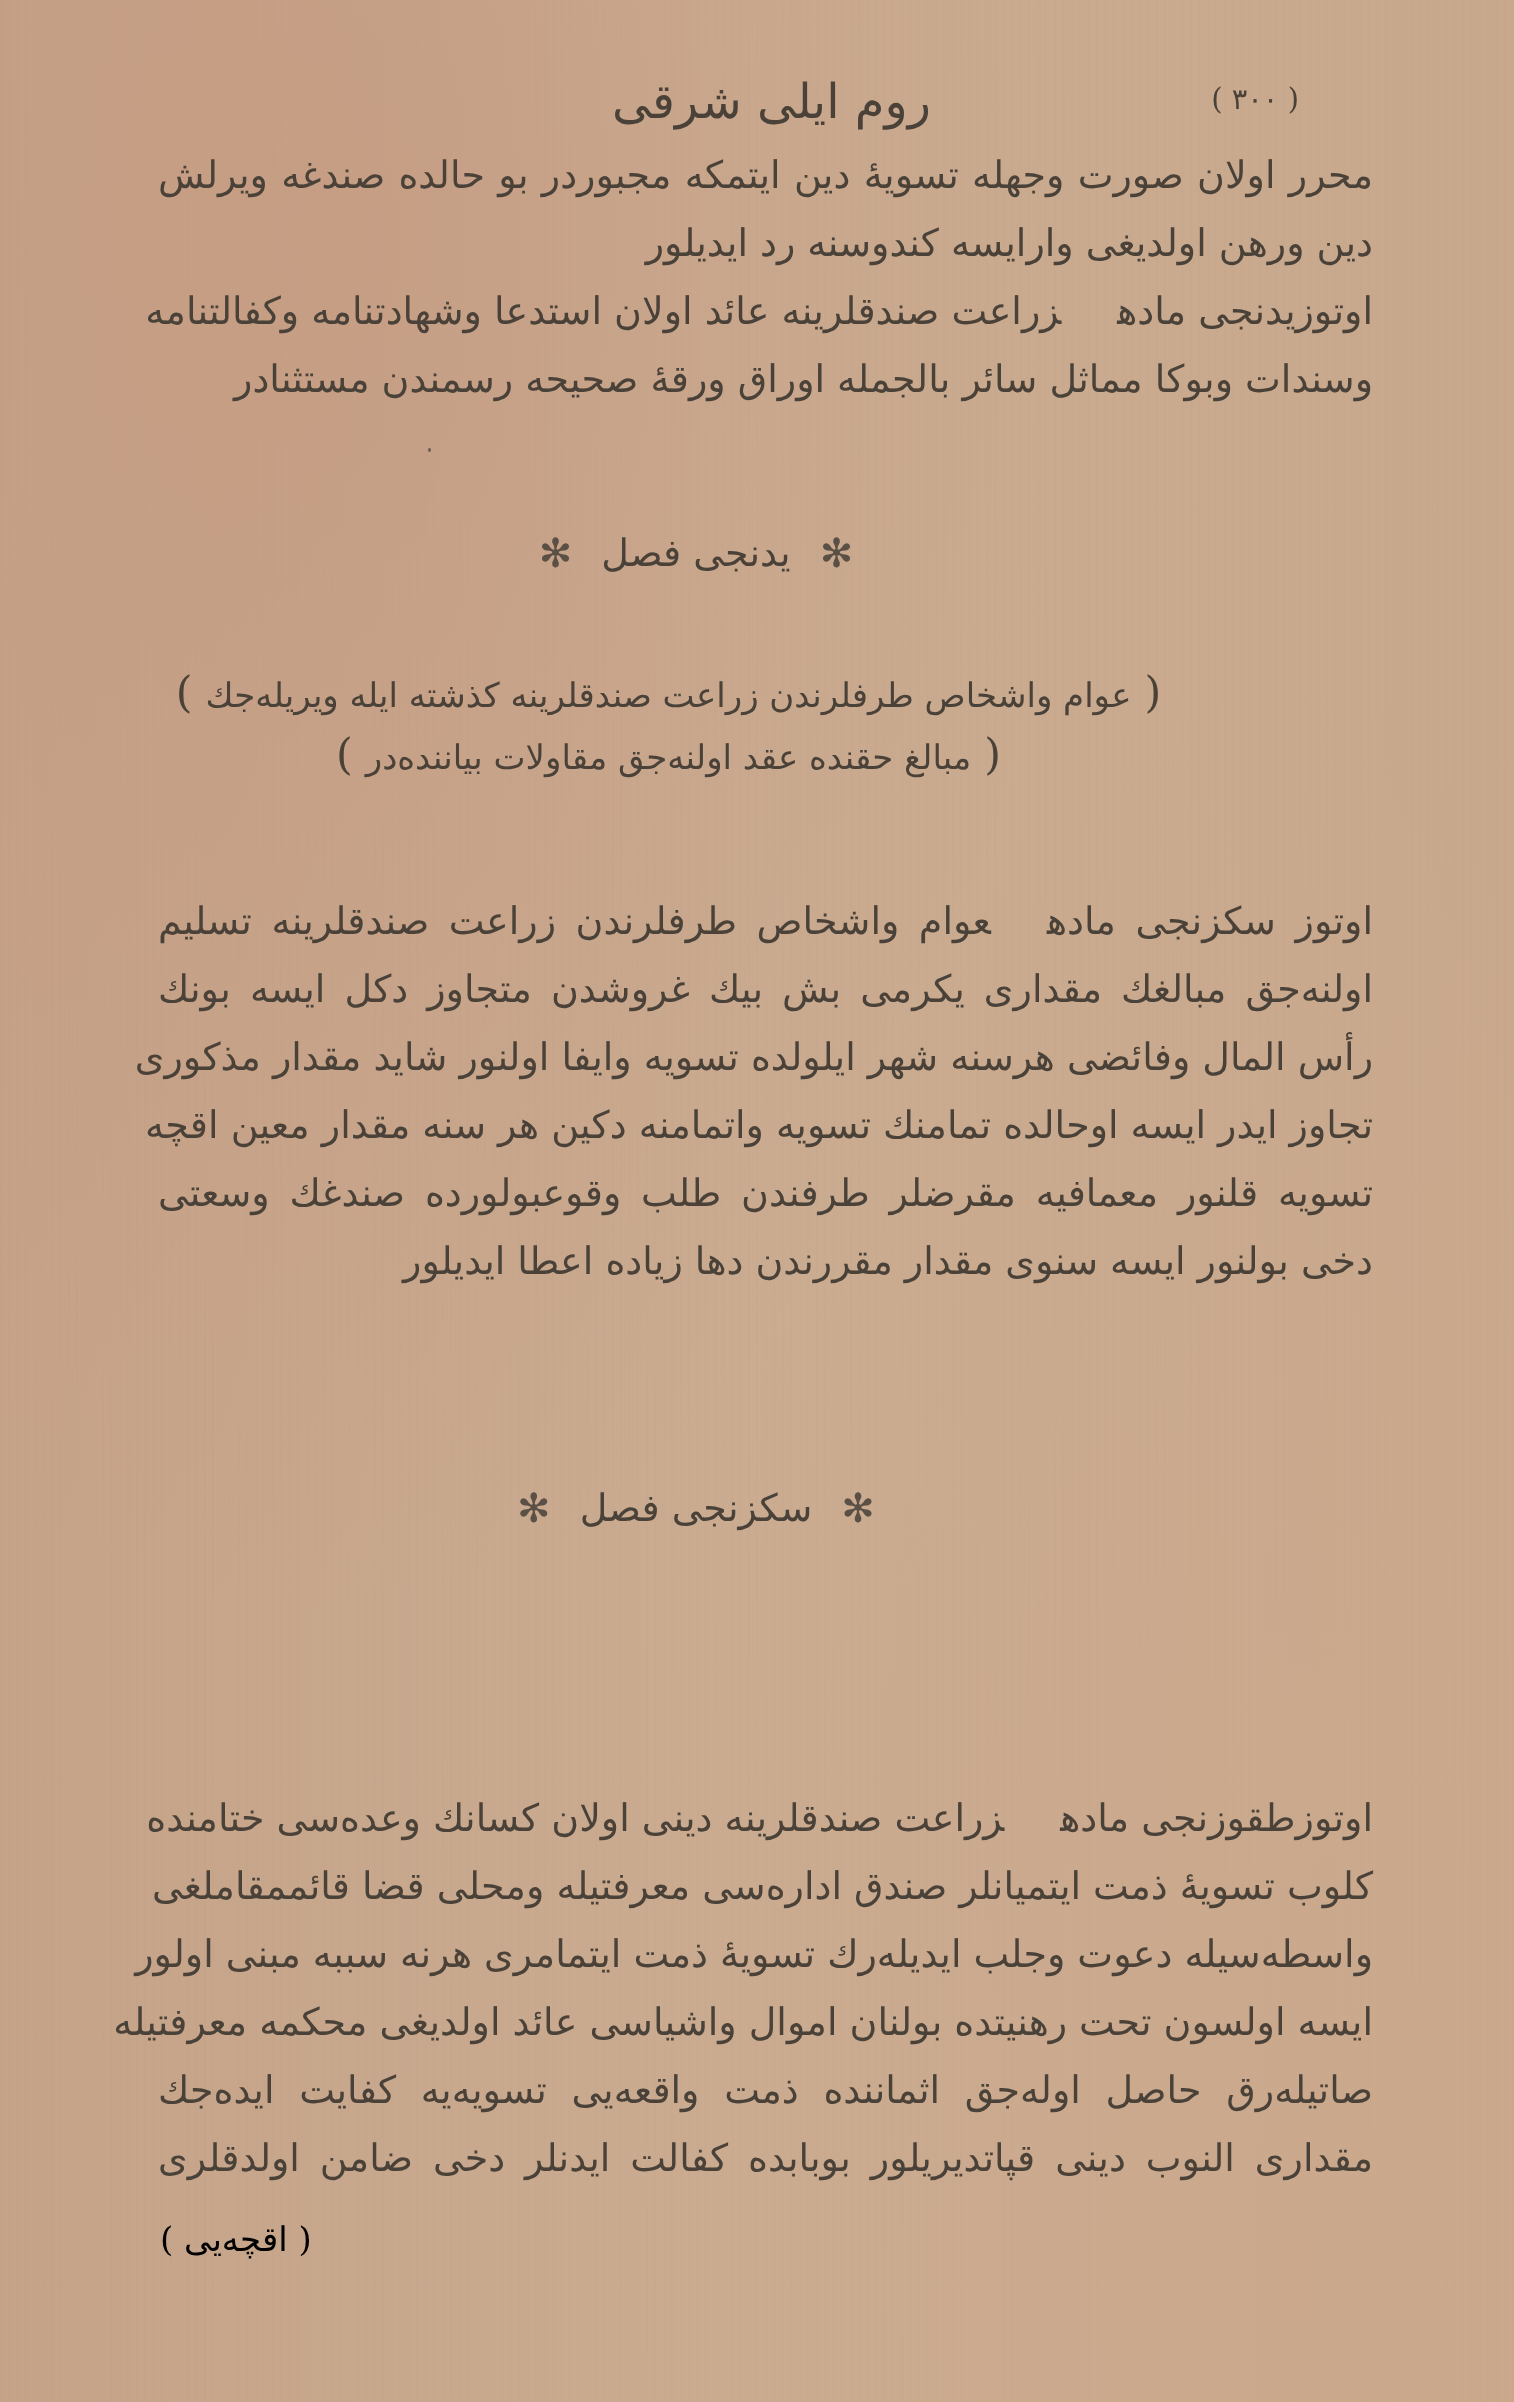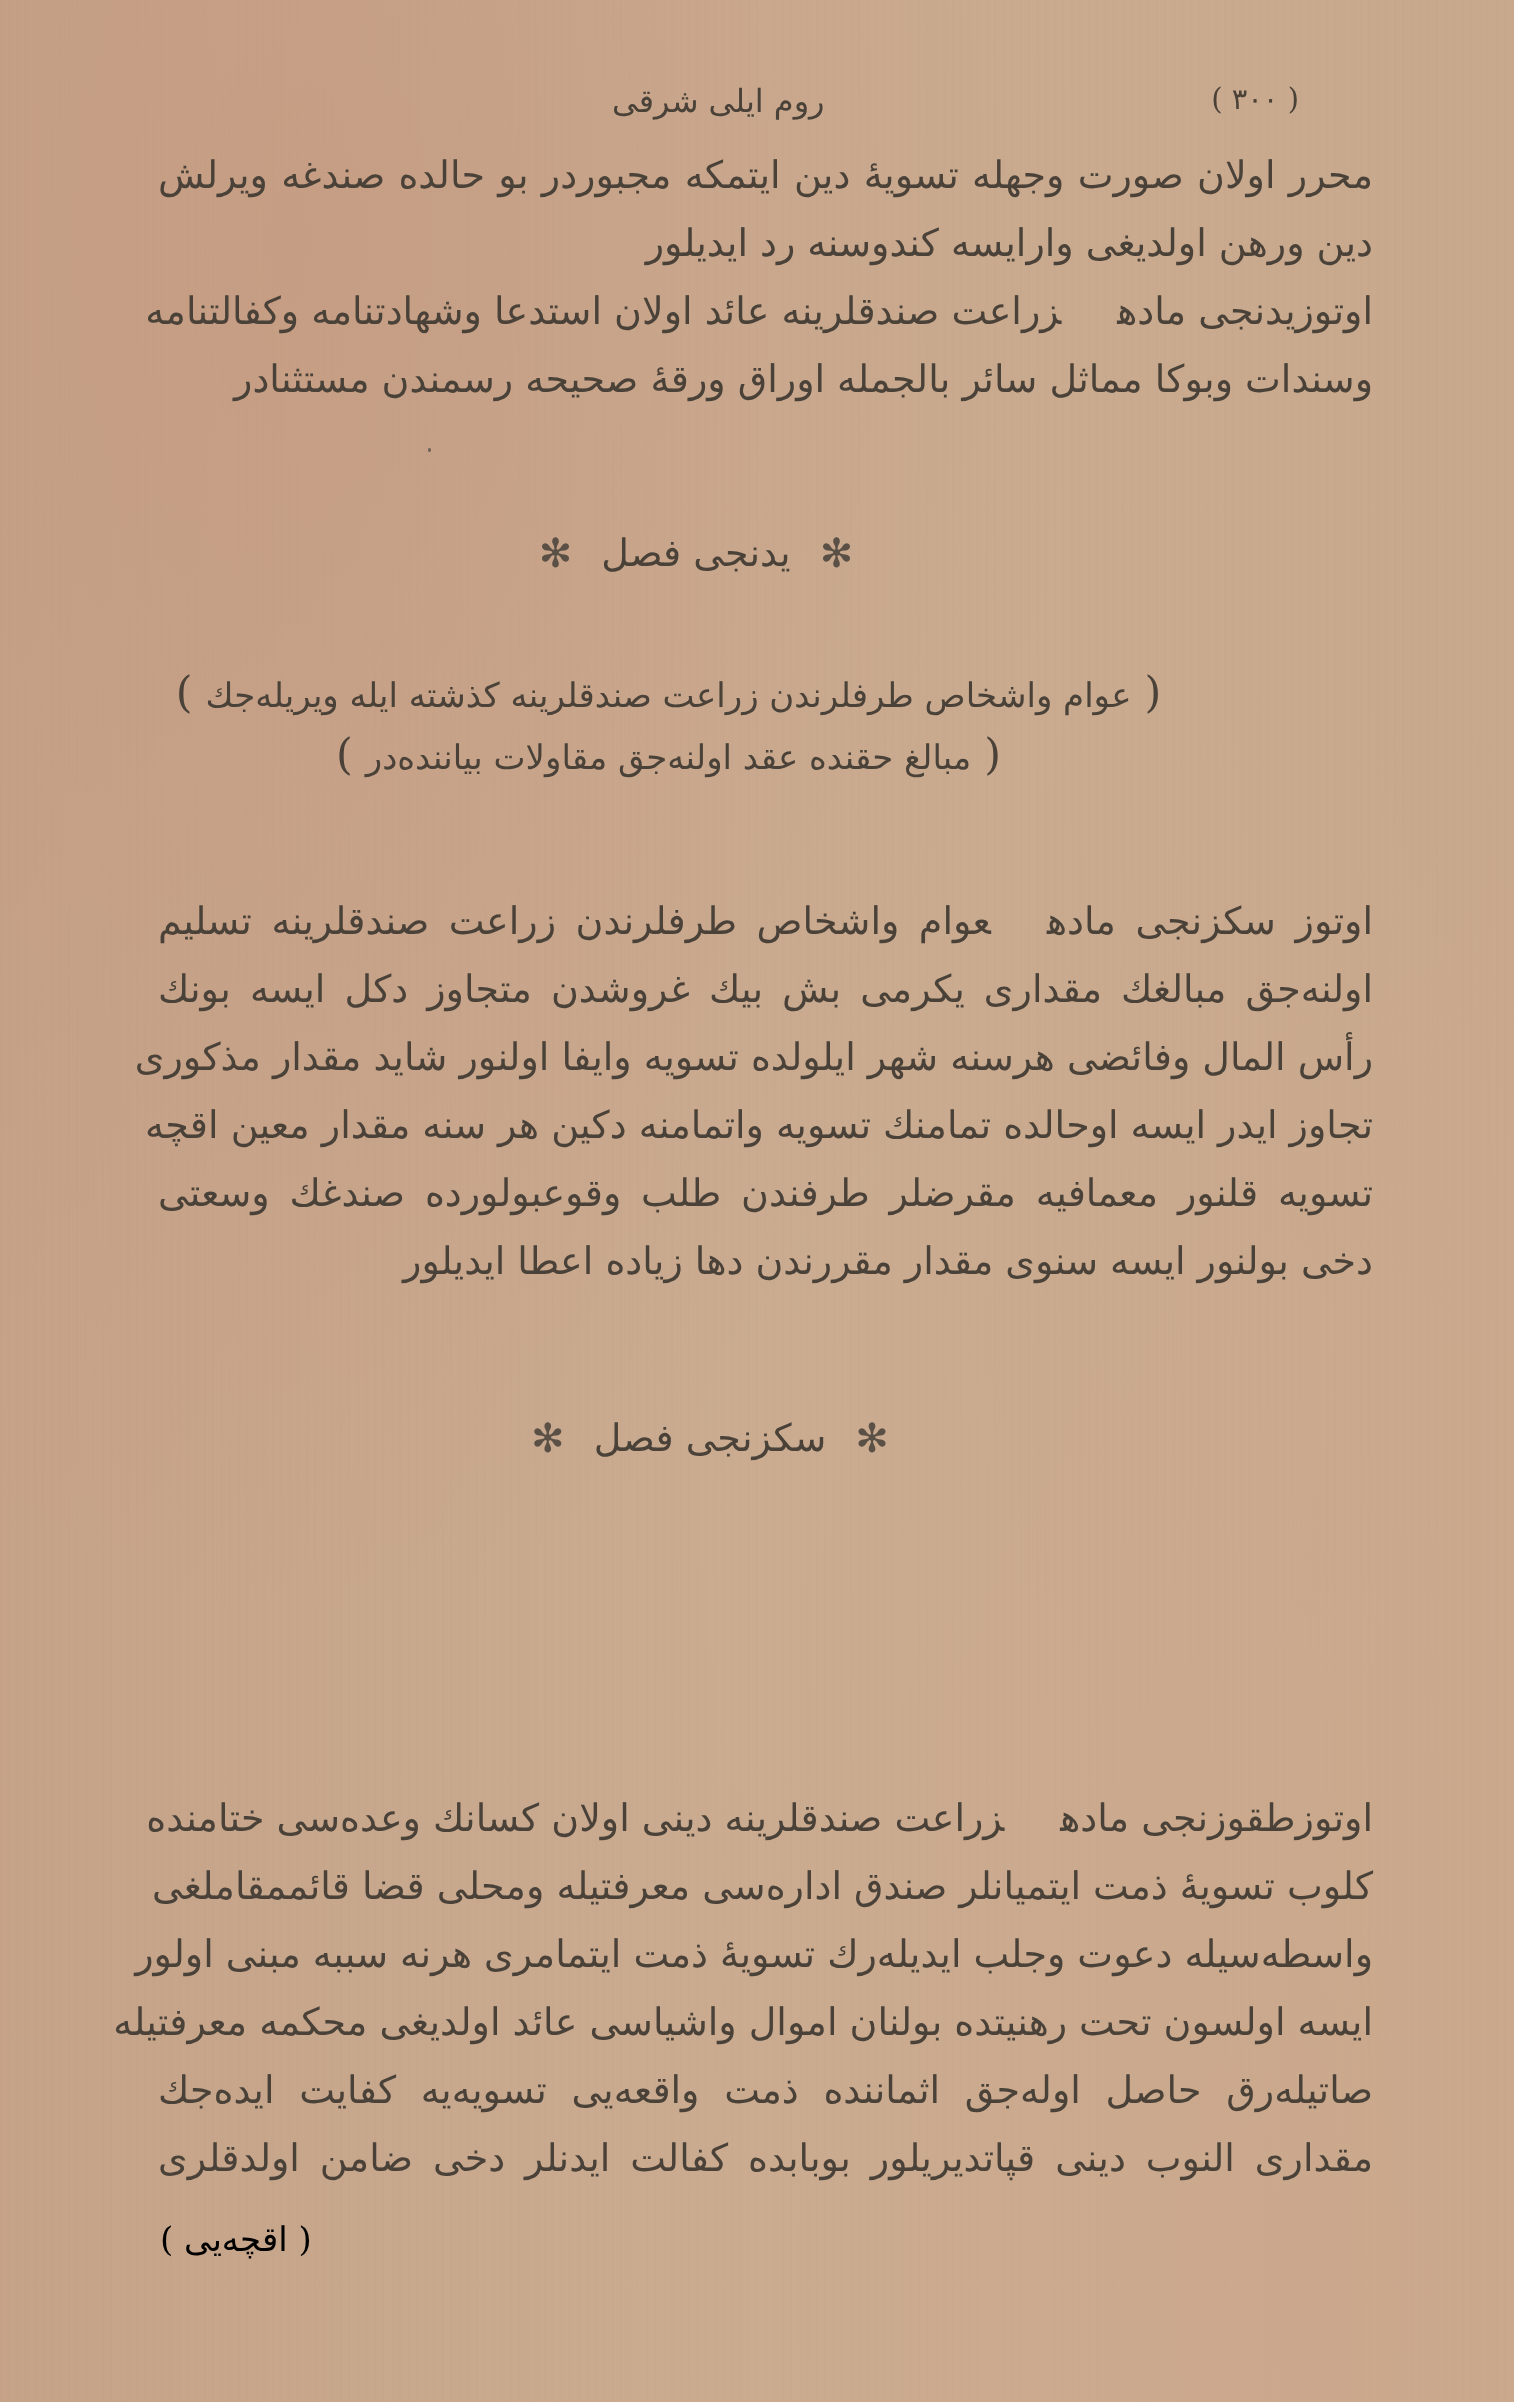--- a/index.html
+++ b/index.html
@@ -45,21 +45,21 @@
       top: 0;
       font-size: 29px;
       line-height: 66px;
       letter-spacing: 5.6px;
       color: #4a4238;
     }
     .running-title {
       position: absolute;
       left: 490px;
       top: 1.9px;
-      font-size: 32px;
+      font-size: 48px;
       line-height: 66px;
       color: #4a4238;
     }
     
     .text-block {
       position: absolute;
       left: 122px;
       width: 1215px;
       font-size: 38px;
       color: #4a4238;
@@ -179,21 +179,21 @@
 
   <div class="text-block rtl" style="top:887px;">
     <span class="text-line full"><span class="article-label">اوتوز سکزنجی ماده</span><span>عوام واشخاص طرفلرندن زراعت صندقلرینه تسلیم</span></span>
     <span class="text-line full">اولنه‌جق مبالغك مقداری یکرمی بش بیك غروشدن متجاوز دکل ایسه بونك</span>
     <span class="text-line full">رأس المال وفائضی هرسنه شهر ایلولده تسویه وایفا اولنور شاید مقدار مذکوری</span>
     <span class="text-line full">تجاوز ایدر ایسه اوحالده تمامنك تسویه واتمامنه دکین هر سنه مقدار معین اقچه</span>
     <span class="text-line full">تسویه قلنور   معمافیه مقرضلر طرفندن طلب وقوعبولورده صندغك وسعتی</span>
     <span class="text-line last">دخی بولنور ایسه سنوی مقدار مقررندن دها زیاده اعطا ایدیلور</span>
   </div>
 
-  <div class="chapter-heading rtl" style="top:1398px;padding-left:14px;">
+  <div class="chapter-heading rtl" style="top:1468px;">
     <span class="ornament">✻</span>
     <span class="chapter-title">سکزنجی فصل</span>
     <span class="ornament">✻</span>
   </div>
 
 
   <div class="text-block rtl" style="top:1784px;">
     <span class="text-line full"><span class="article-label">اوتوزطقوزنجی ماده</span><span>زراعت صندقلرینه دینی اولان کسانك وعده‌سی ختامنده</span></span>
     <span class="text-line full">کلوب تسویهٔ ذمت ایتمیانلر صندق اداره‌سی معرفتیله ومحلی قضا قائممقاملغی</span>
     <span class="text-line full">واسطه‌سیله دعوت وجلب ایدیله‌رك تسویهٔ ذمت ایتمامری هرنه سببه مبنی اولور</span>

